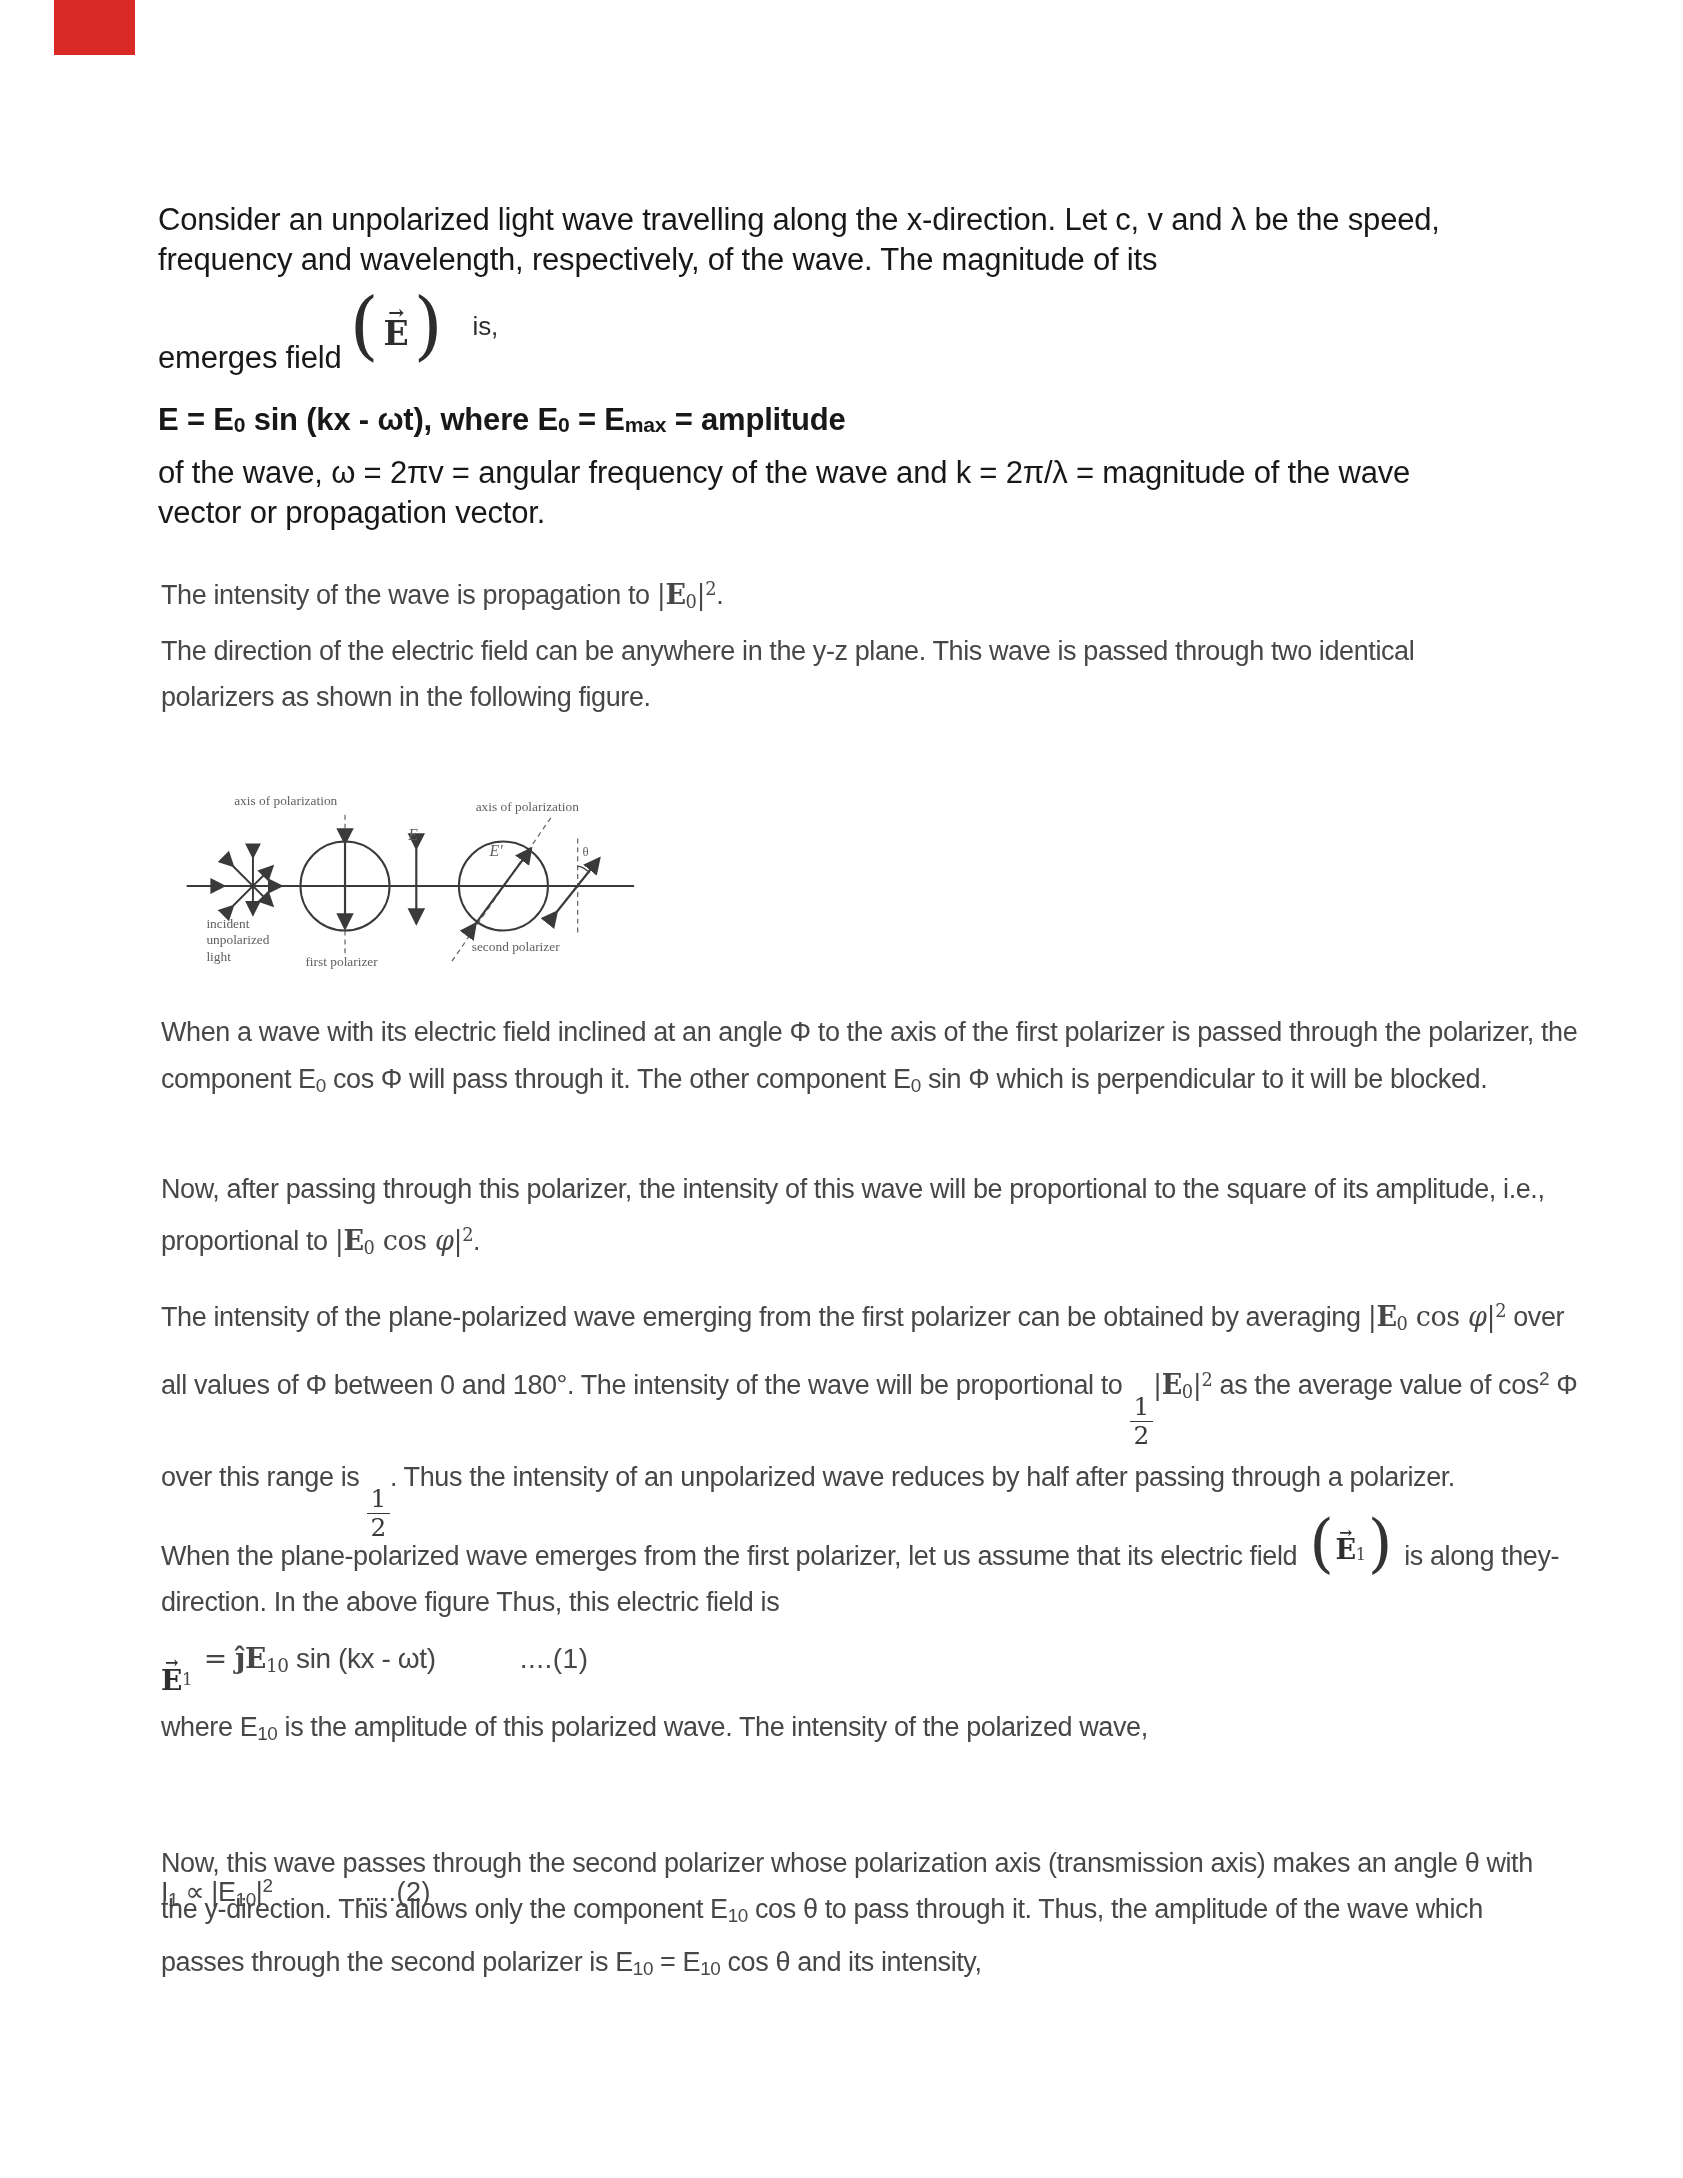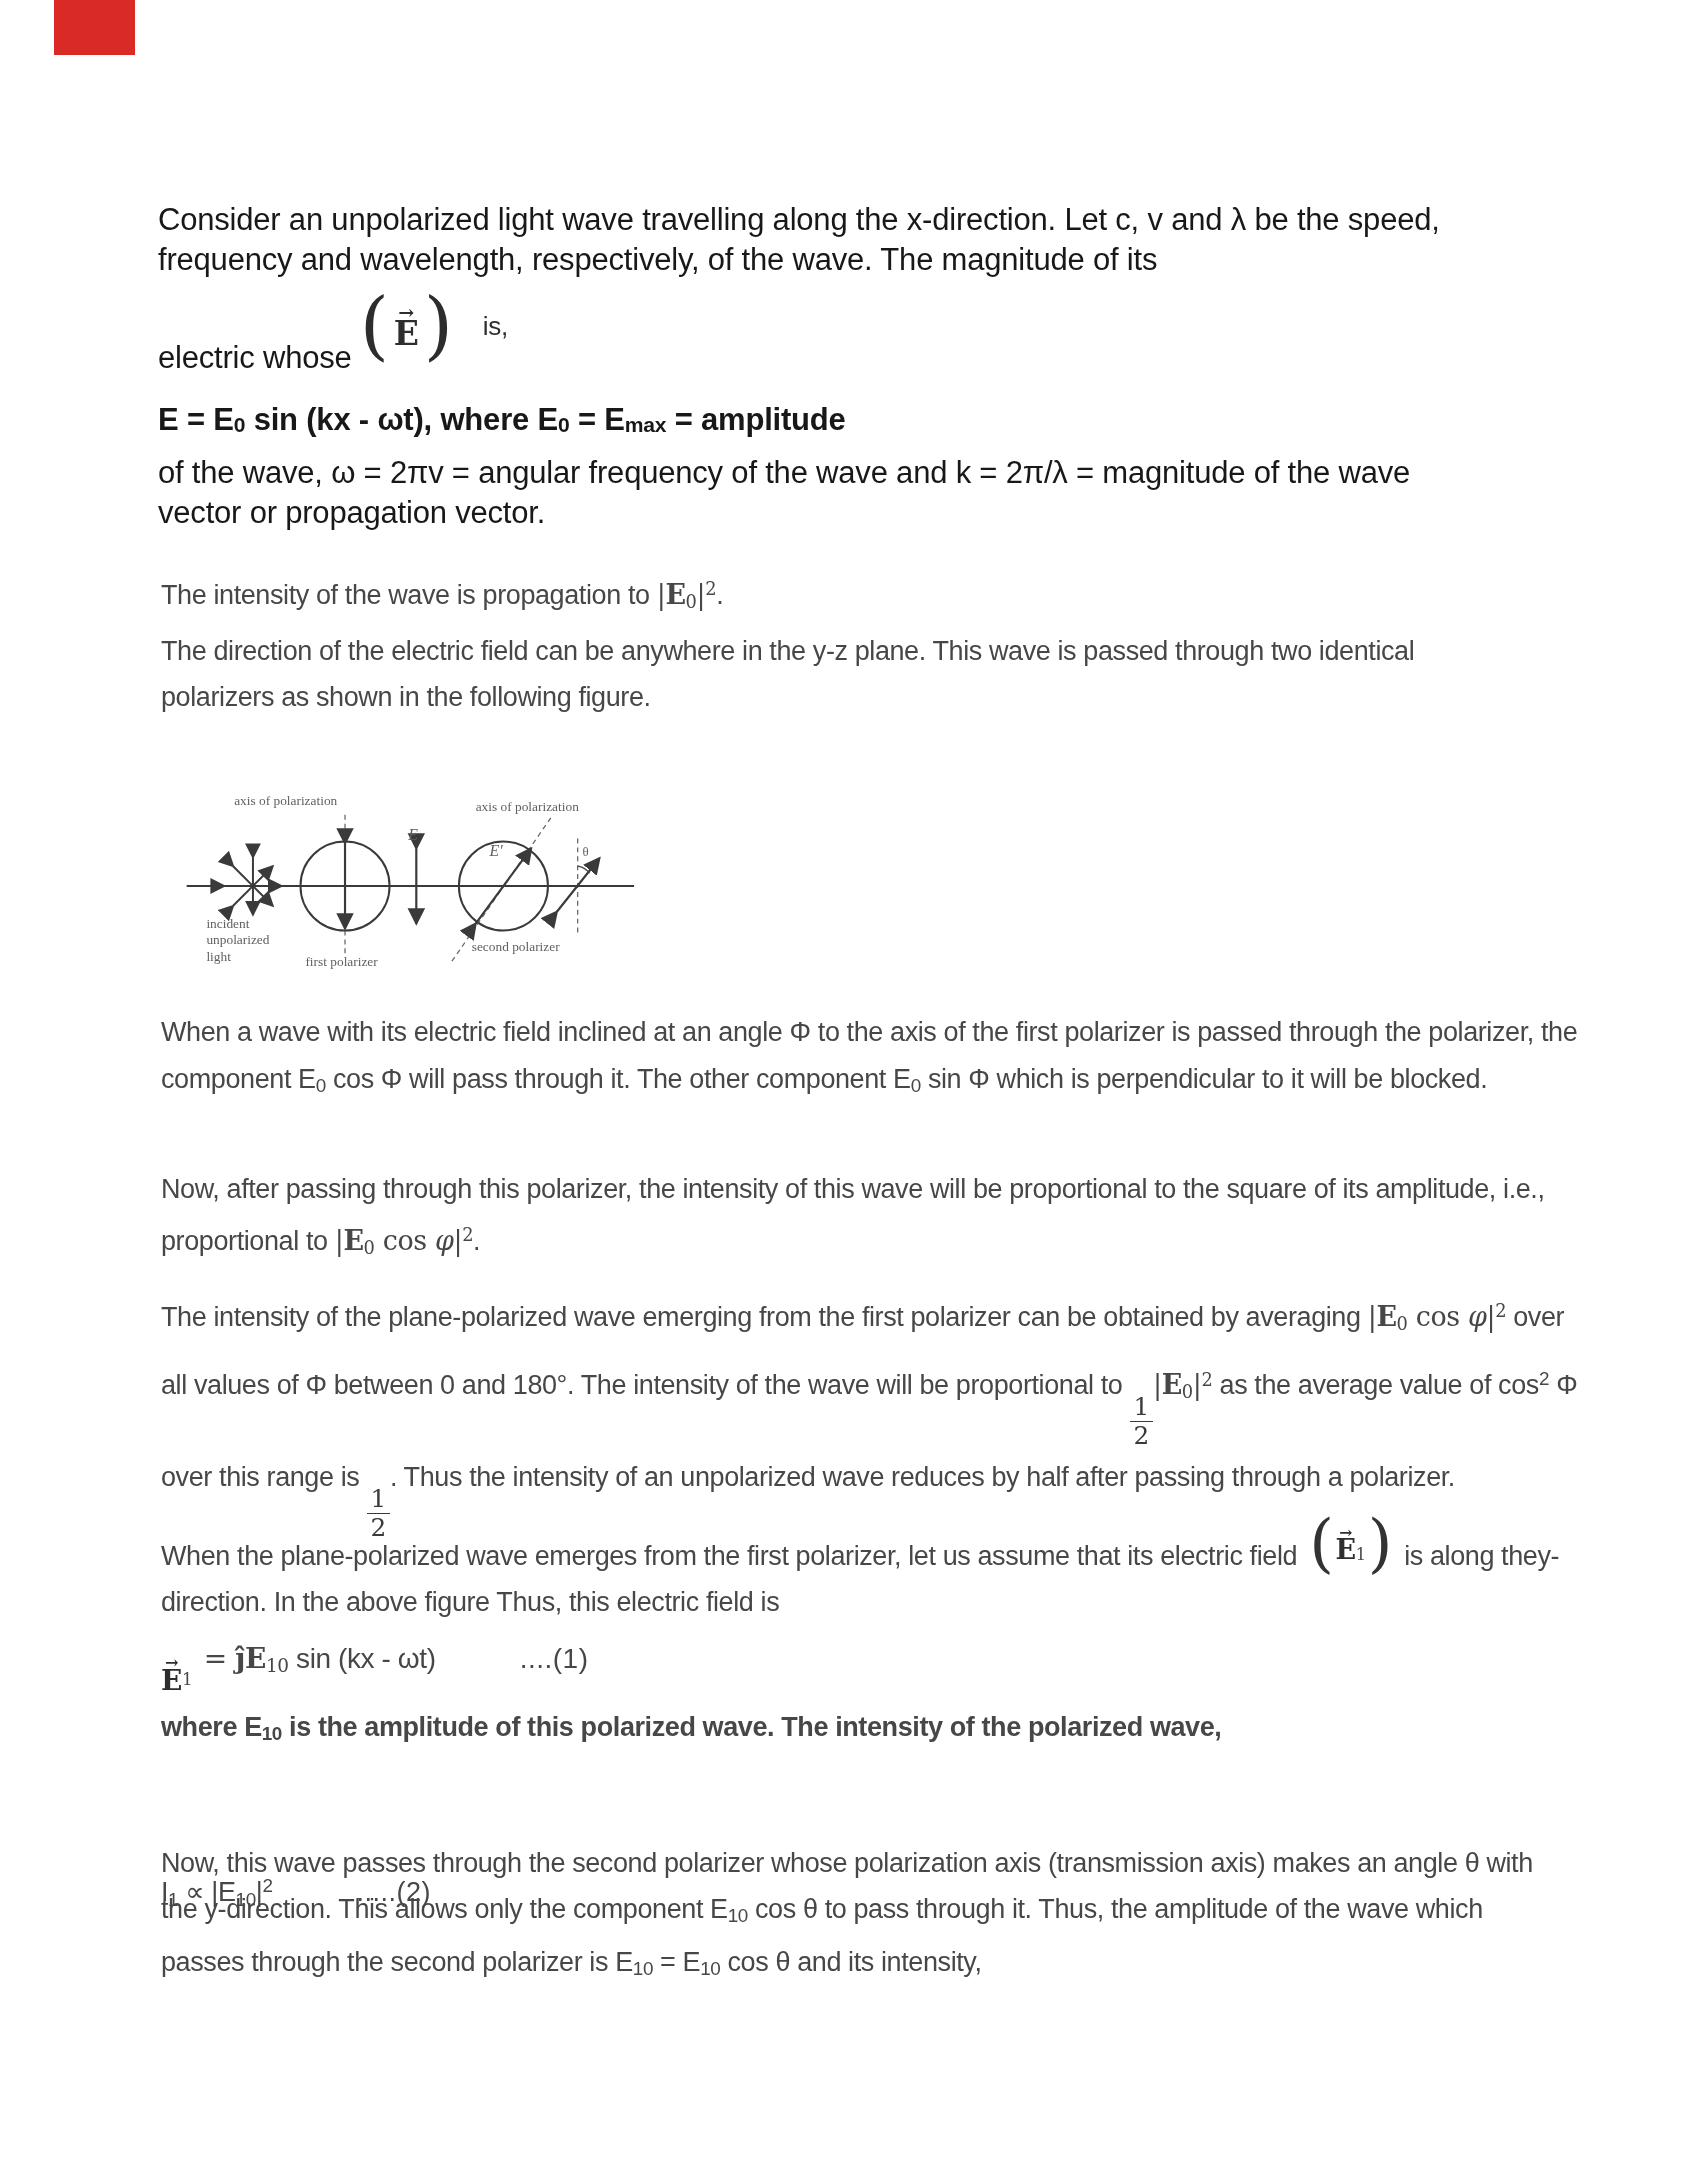--- a/index.html
+++ b/index.html
@@ -45,21 +45,21 @@
 <body>
 
 <div class="page">
 
   <div class="redmark" style="background: rgb(218, 42, 38);"></div>
 
   <div class="abs t-intro" style="left:158px;top:200px;width:1282px;">Consider an unpolarized light wave travelling along the x-direction. Let c, v and λ be the speed, frequency and wavelength, respectively, of the wave. The magnitude of its</div>
 
   <div class="abs t-intro" style="left:158px;top:310px;">
     <div class="ef-row">
-      <span>electric whose</span>
+      <span>emerges field</span>
       <span class="efp">
         <span class="bigp2">(</span>
         <span class="vec">
             <span class="arr">→</span>
             <span>E</span>
           </span>
         <span class="bigp2">)</span>
       </span>
       <span class="is-sfx">is,</span>
     </div>
@@ -139,20 +139,20 @@
       </span><span> is along they-direction. In the above figure Thus, this electric field is</span></div>
 
   <div class="abs t-body" style="left:158px;top:1636px;width:1386px;font-size:28px;"><span class="veco">
         <span class="vec">
           <span class="arr">→</span>
           <span>E</span>
         </span>
         <span class="vsub">1</span>
       </span><span class="serif"> = </span><span class="serif bold">ĵ</span><span class="serif bold">E</span><span class="serif sub">10</span><span> sin (kx - ωt)</span><span class="eqnum">....(1)</span></div>
 
-  <div class="abs t-body" style="left:161px;top:1704px;width:1386px;font-weight:bold;"><span>where E</span><span class="sub">10</span><span> is the amplitude of this polarized wave. The intensity of the polarized wave,</span></div>
+  <div class="abs t-body" style="left:161px;top:1704px;width:1386px;"><span>where E</span><span class="sub">10</span><span> is the amplitude of this polarized wave. The intensity of the polarized wave,</span></div>
 
   <div class="abs t-body" style="left:161px;top:1863px;width:1386px;"><span>I</span><span class="sub">1</span><span> ∝ |E</span><span class="sub">10</span><span>|</span><span class="sup">2</span><span class="eqnum">.....(2)</span></div>
 
   <div class="abs t-body" style="left:161px;top:1840px;width:1386px;"><span>Now, this wave passes through the second polarizer whose polarization axis (transmission axis) makes an angle θ with the y-direction. This allows only the component E</span><span class="sub">10</span><span> cos θ to pass through it. Thus, the amplitude of the wave which passes through the second polarizer is E</span><span class="sub">10</span><span> = E</span><span class="sub">10</span><span> cos θ and its intensity,</span></div>
 
 </div>
 
 
 </body></html>

